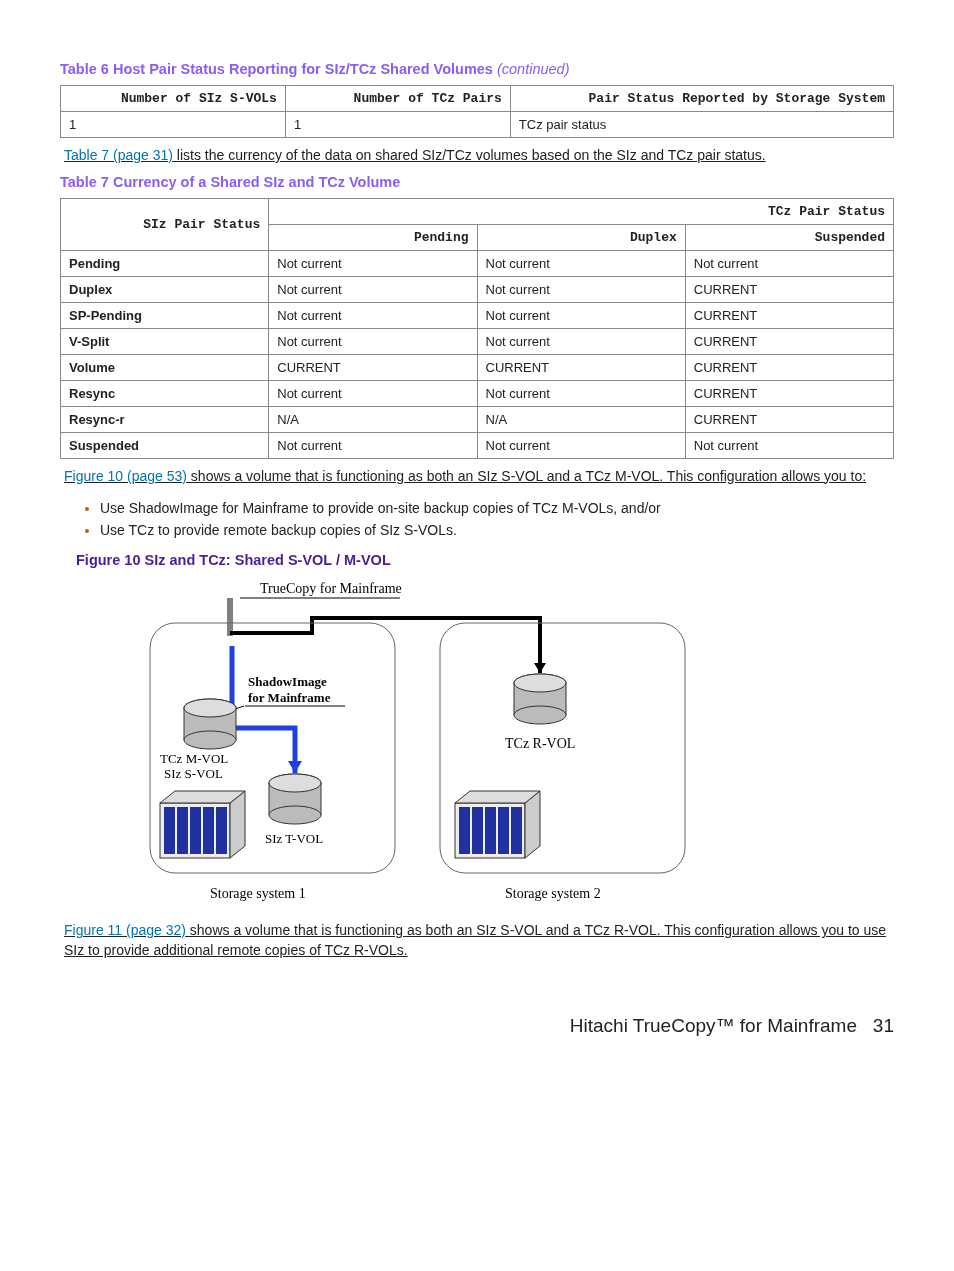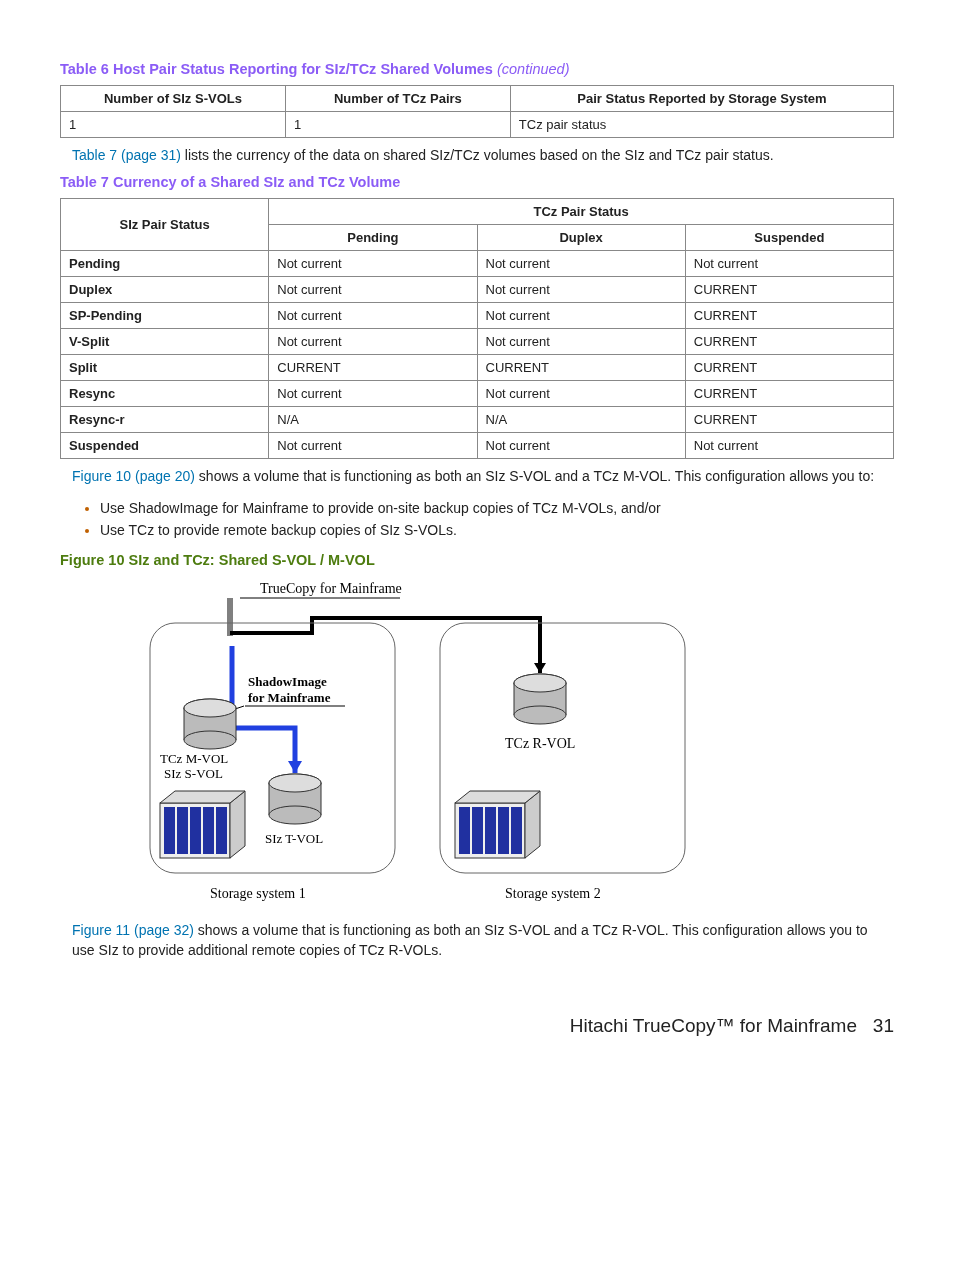--- a/index.html
+++ b/index.html
@@ -25,32 +25,33 @@
     margin-bottom: 8px;
   }
   th, td {
     border: 1px solid #888;
     padding: 5px 8px;
     font-size: 13px;
     text-align: left;
   }
   th {
     font-weight: bold;
-    text-align: center;
-  }
-  p { margin: 8px 12px; line-height: 1.4; }
+    text-align: right;
+    font-family: Liberation Mono, monospace;
+  }
+  p { margin: 8px 4px; line-height: 1.4; text-decoration: underline; }
   .link { color: #0073b1; }
   ul { margin: 14px 0 12px 0; padding-left: 40px; }
   li { margin: 6px 0; color: #222; }
   li::marker { color: #c06000; }
   .figure-title {
-    color: #4d7c0f;
+    color: #4c1d95;
     font-weight: bold;
     font-size: 14.5px;
-    margin: 14px 0 10px 0;
+    margin: 14px 0 10px 16px;
   }
   .footer {
     text-align: right;
     font-size: 19px;
     margin-top: 55px;
   }
   .diagram { margin: 10px 0 10px 80px; }
   .t7 td:first-child { font-weight: bold; }
 </style>
 </head>
@@ -112,21 +113,21 @@
         <td>Not current</td>
         <td>CURRENT</td>
       </tr>
       <tr>
         <td>V-Split</td>
         <td>Not current</td>
         <td>Not current</td>
         <td>CURRENT</td>
       </tr>
       <tr>
-        <td>Split</td>
+        <td>Volume</td>
         <td>CURRENT</td>
         <td>CURRENT</td>
         <td>CURRENT</td>
       </tr>
       <tr>
         <td>Resync</td>
         <td>Not current</td>
         <td>Not current</td>
         <td>CURRENT</td>
       </tr>
@@ -139,21 +140,21 @@
       <tr>
         <td>Suspended</td>
         <td>Not current</td>
         <td>Not current</td>
         <td>Not current</td>
       </tr>
     </tbody>
 </table>
 
 <p>
-  <span class="link">Figure 10 (page 20)</span><span> shows a volume that is functioning as both an SIz S-VOL and a TCz M-VOL. This configuration allows you to:</span>
+  <span class="link">Figure 10 (page 53)</span><span> shows a volume that is functioning as both an SIz S-VOL and a TCz M-VOL. This configuration allows you to:</span>
 </p>
 
 <ul id="bullets">
     <li>Use ShadowImage for Mainframe to provide on-site backup copies of TCz M-VOLs, and/or</li>
     <li>Use TCz to provide remote backup copies of SIz S-VOLs.</li>
   </ul>
 
 <div class="figure-title">Figure 10 SIz and TCz: Shared S-VOL / M-VOL</div>
 
 <div class="diagram">

